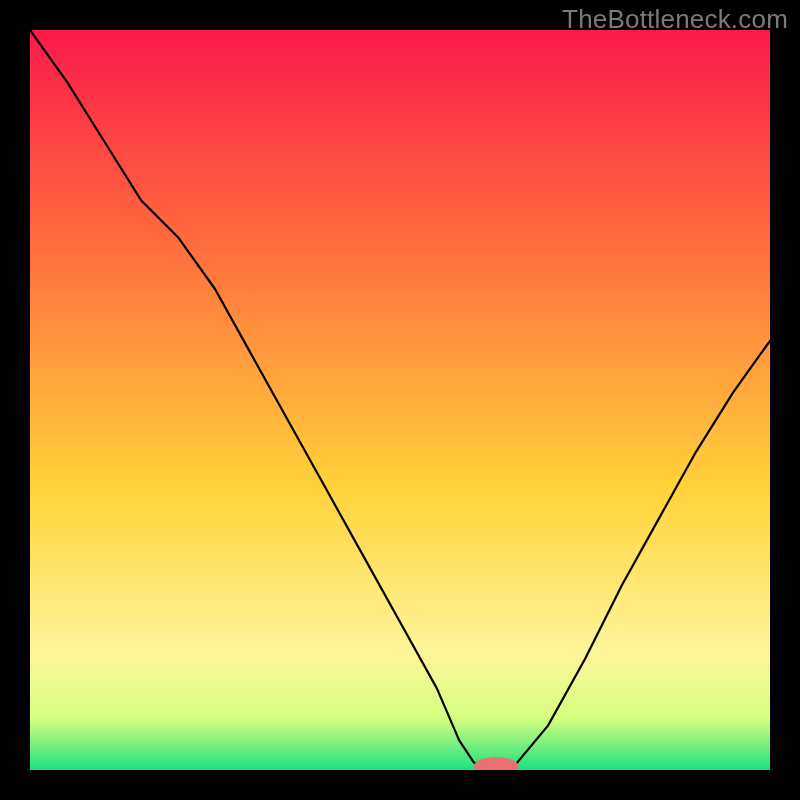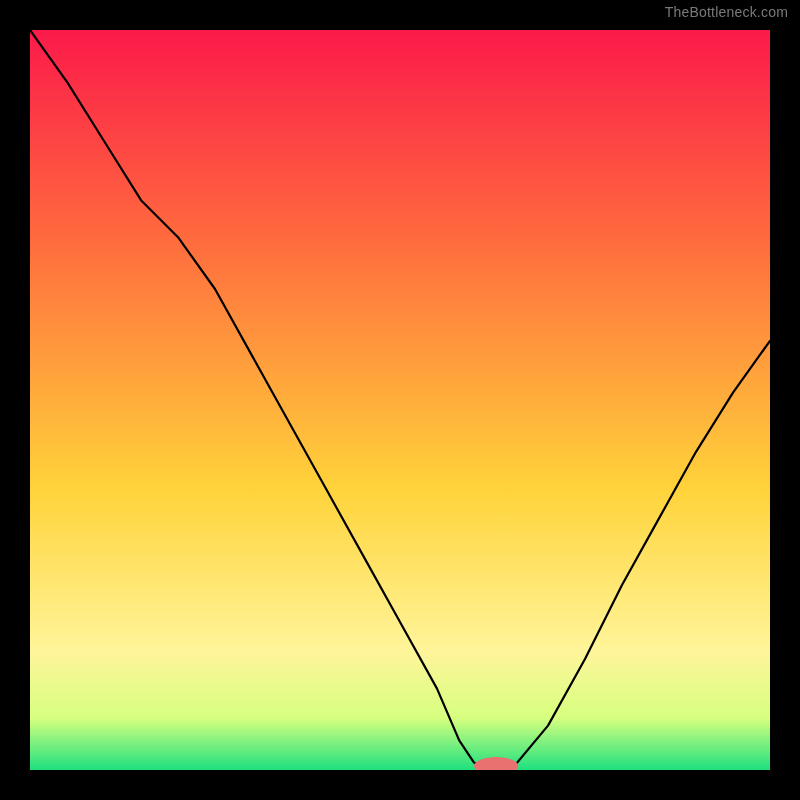--- a/index.html
+++ b/index.html
@@ -25,21 +25,21 @@
     top: 30px;
     width: 740px;
     height: 740px;
     
   }
   .watermark {
     position: absolute;
     top: 4px;
     right: 12px;
     color: #7a7a7a;
-    font-size: 14px;
+    font-size: 26px;
     font-weight: 500;
     letter-spacing: 0.2px;
     user-select: none;
   }
   svg { display: block; }
   .marker {
     fill: #e9716f;
     stroke: none;
   }
   .curve {

